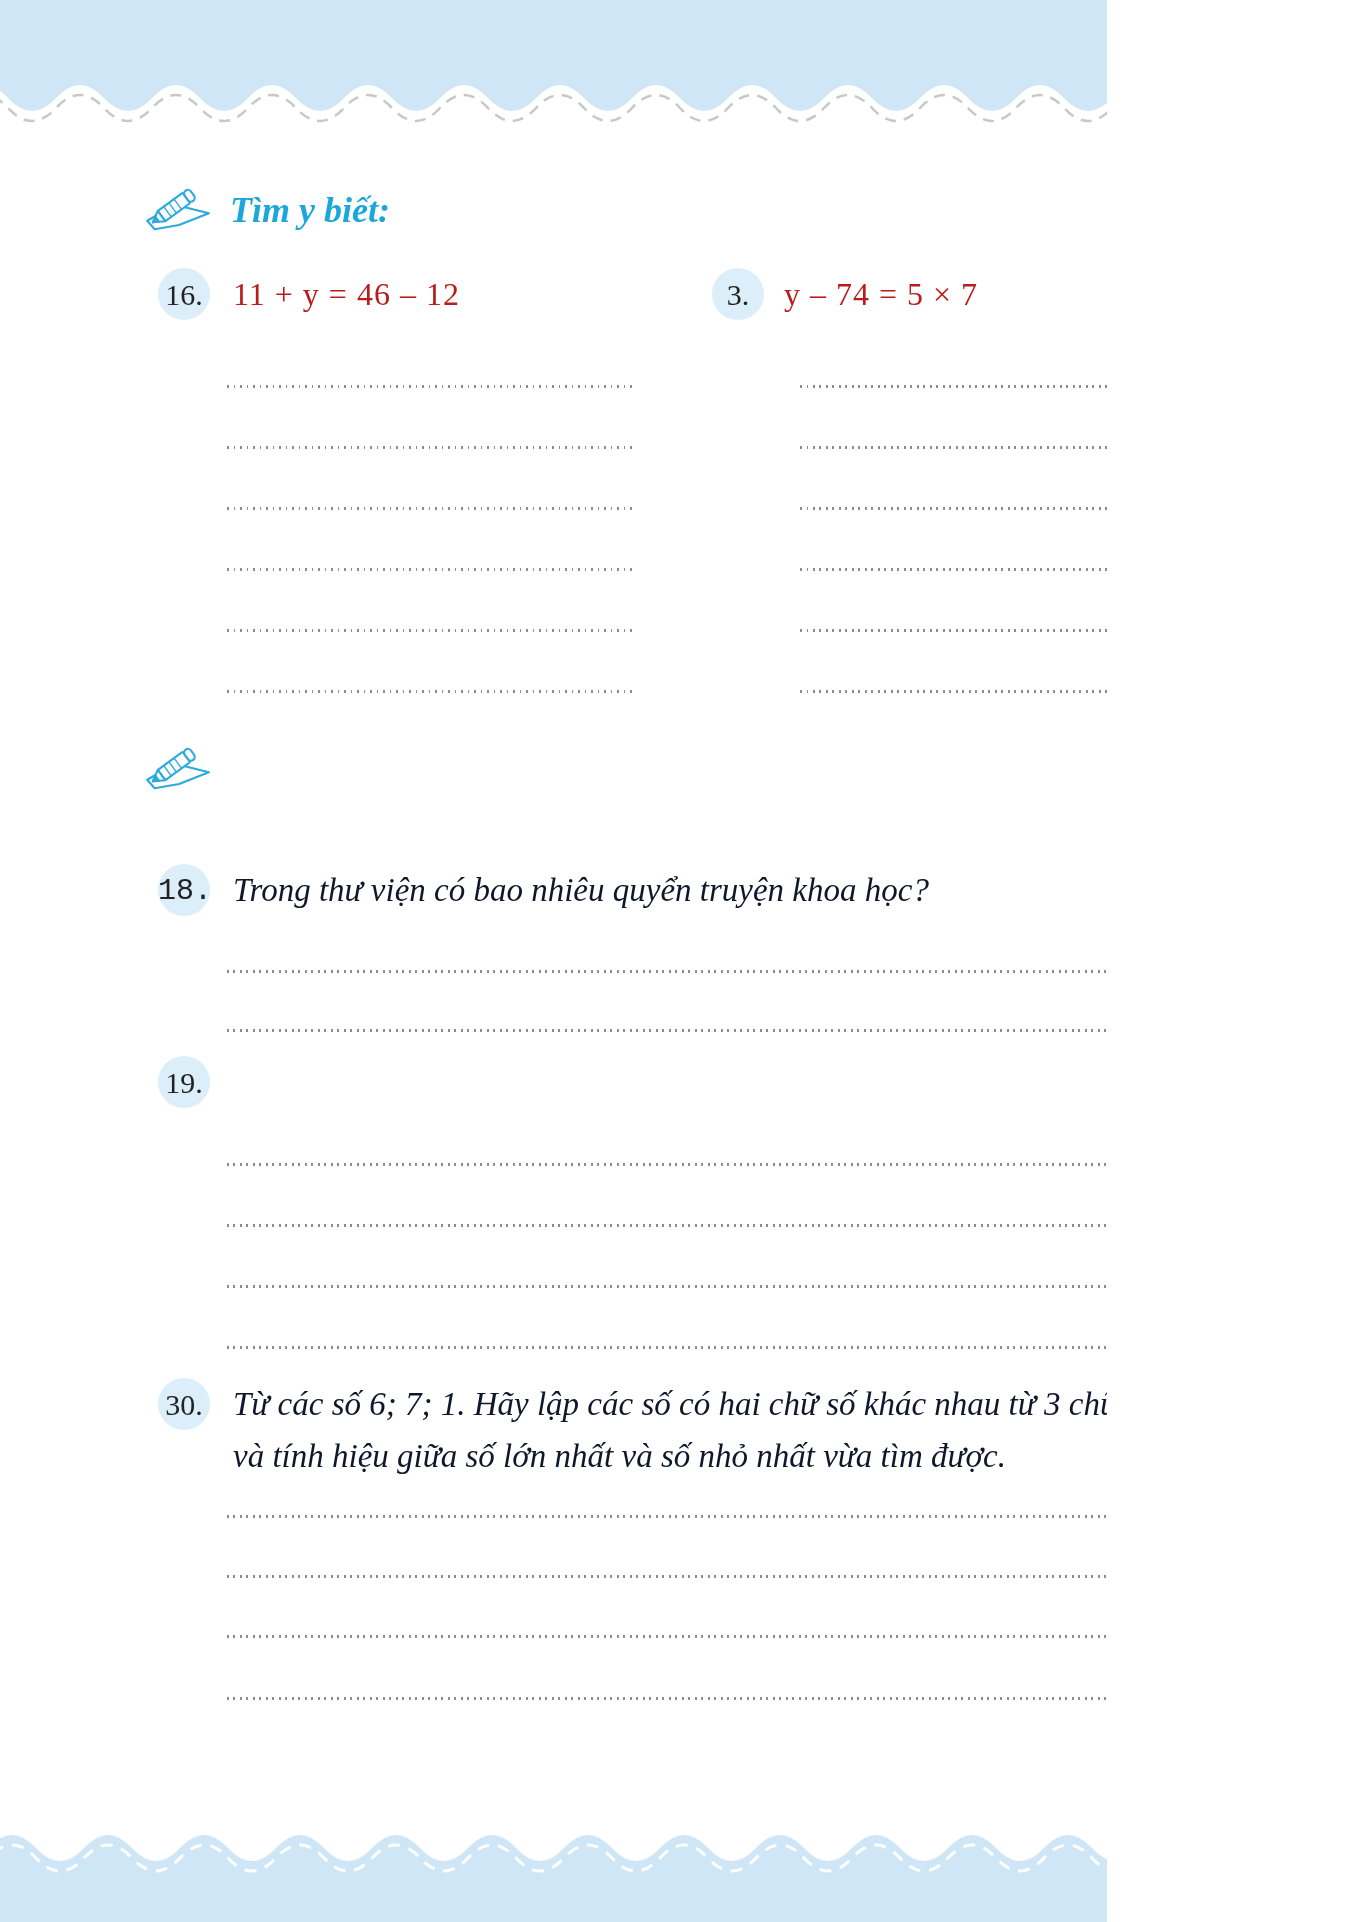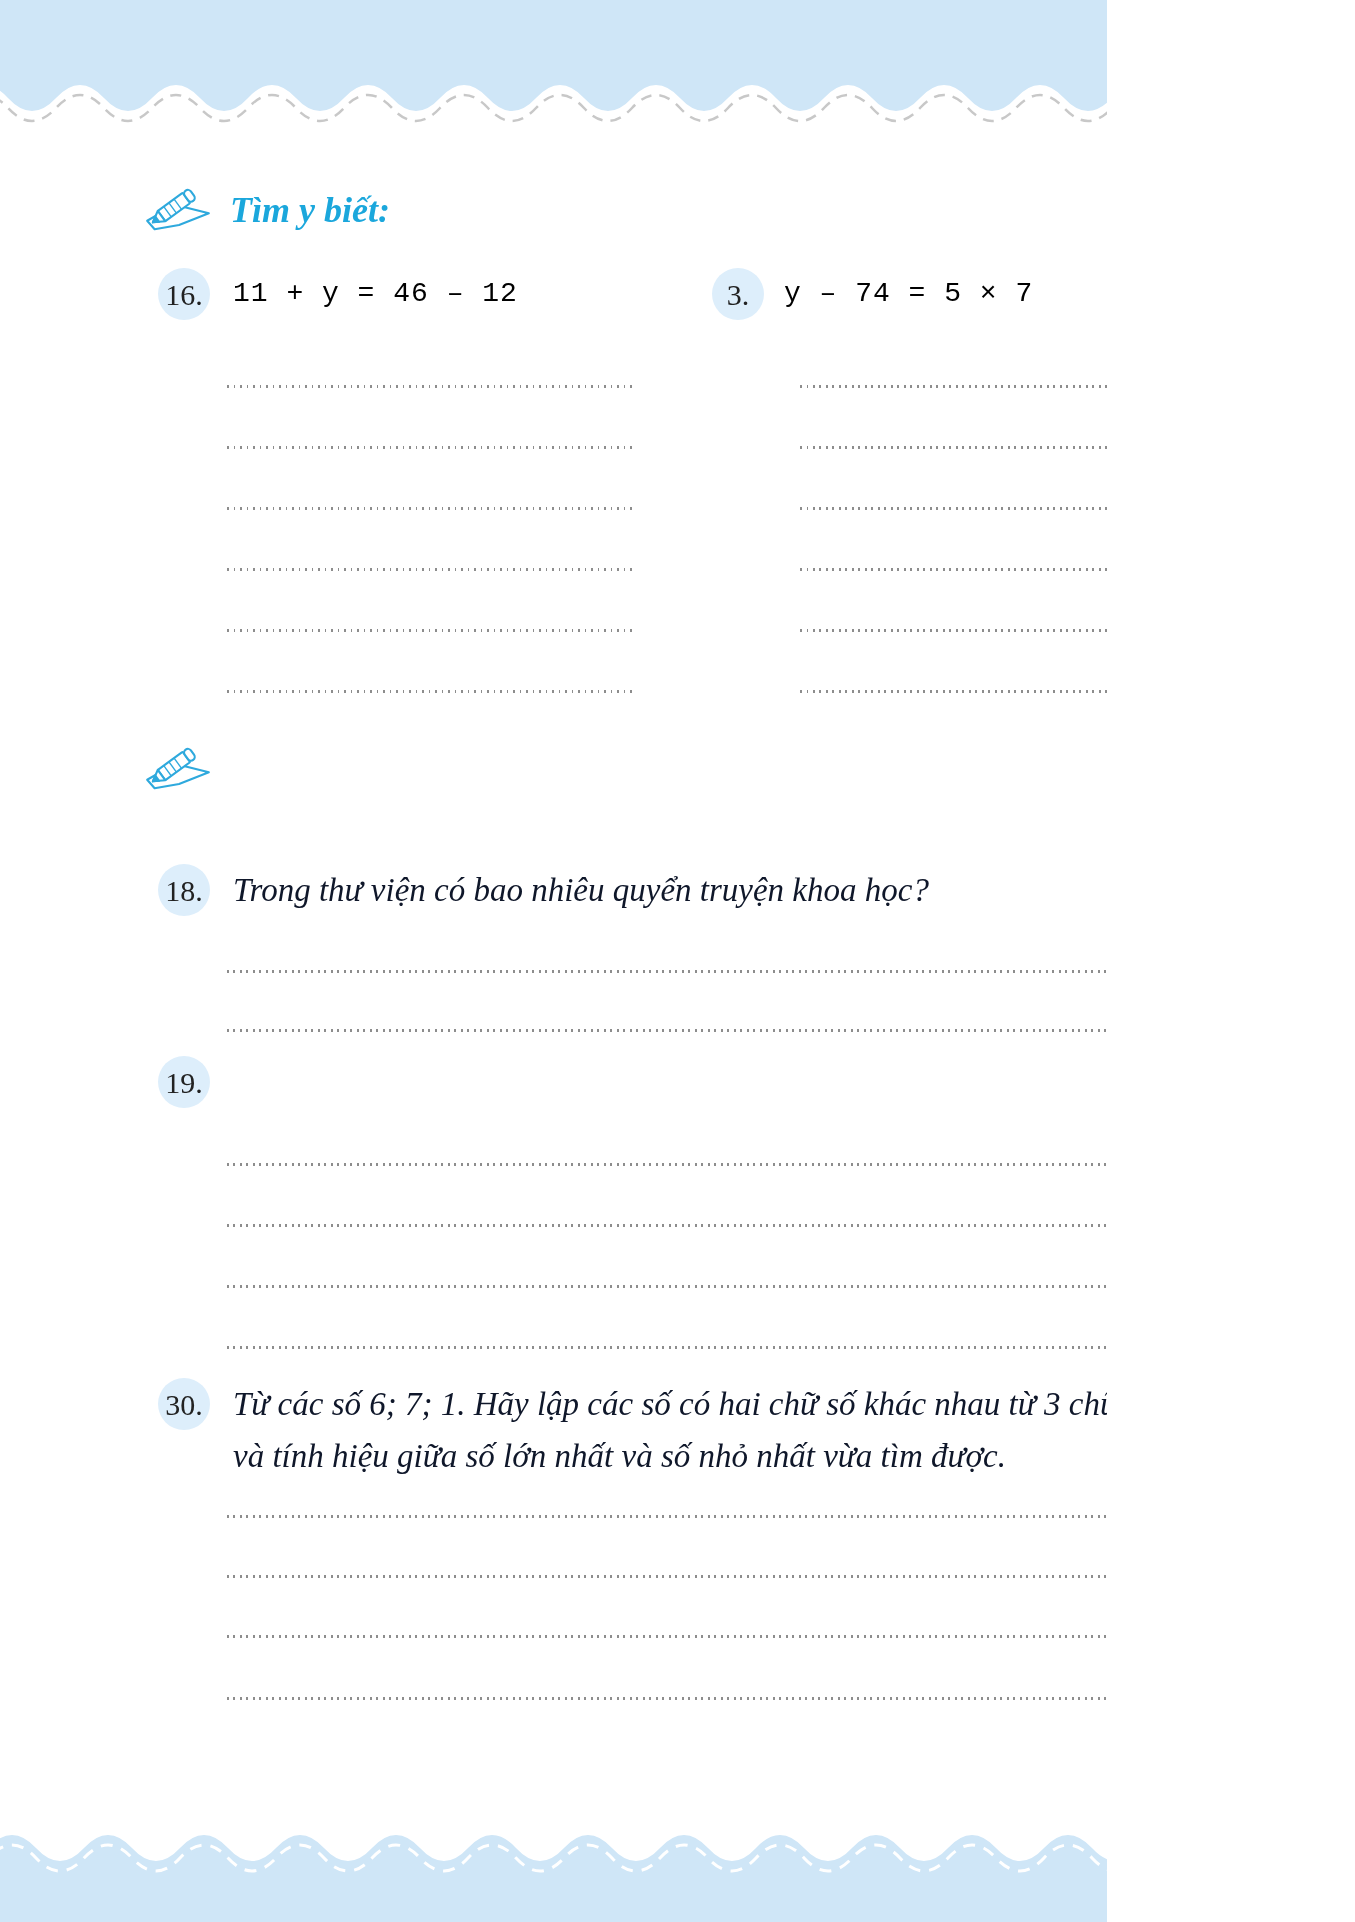--- a/index.html
+++ b/index.html
@@ -8,21 +8,21 @@
   svg{display:block;}
   .band{position:absolute;left:0;width:1355px;overflow:hidden;}
   .band-top{top:0;height:130px;}
   .band-bottom{top:1828px;height:94px;z-index:1;}
 
   .sec-icon{position:absolute;width:68px;height:54px;}
   .cyan-h{position:absolute;font-style:italic;font-weight:bold;font-size:36px;line-height:50px;
           color:#1ba7dc;font-family:"Liberation Serif",serif;}
   .badge{position:absolute;width:52px;height:52px;border-radius:50%;background:#ddeefb;
          text-align:center;line-height:54px;font-size:30px;color:#222;}
-  .eq{position:absolute;font-size:28px;color:#000000;letter-spacing:1px;line-height:52px;font-family:Liberation Mono, monospace;}
+  .eq{position:absolute;font-size:32px;color:#b91c1c;letter-spacing:1px;line-height:52px;}
   .prob-text{position:absolute;font-style:italic;font-size:33px;line-height:52px;color:#0f172a;}
   .dotline{position:absolute;height:3px;
      background-image:repeating-linear-gradient(90deg,#8d8d8d 0 1.7px,transparent 1.7px 6.5px);}
   .full{left:227px;width:988px;}
   .colL{left:227px;width:407px;}
   .colR{left:800px;width:413px;}
   .mascot{position:absolute;left:1178px;top:1744px;width:150px;height:134px;z-index:2;}
   .pagenum{position:absolute;left:1188px;top:1823px;width:56px;height:46px;z-index:3;
            text-align:center;line-height:46px;font-family:"Liberation Sans",sans-serif;
            font-size:29px;color:#333;}
@@ -79,21 +79,21 @@
         <line x1="21" y1="17" x2="21" y2="29" stroke-width="1.3"></line>
         <line x1="27" y1="17" x2="27" y2="29" stroke-width="1.3"></line>
         <line x1="33" y1="17" x2="33" y2="29" stroke-width="1.3"></line>
         <polygon points="4,23 14,17 14,29"></polygon>
         <polygon points="4,23 9,20 9,26" fill="#2ea9dd"></polygon>
         <rect x="43" y="17" width="7" height="12" rx="3.5"></rect>
       </g>
     </g>
   </svg>
 
-  <div class="badge" style="left:158px;top:864px;">18.</div>
+  <div class="badge" style="left:158px;top:864px;font-family:Liberation Mono, monospace;">18.</div>
   <div class="prob-text" style="left:233px;top:864px;width:995px;">Trong thư viện có bao nhiêu quyển truyện khoa học?</div>
   <div class="dotline full" style="top:970px;"></div>
   <div class="dotline full" style="top:1029px;"></div>
 
   <div class="badge" style="left:158px;top:1056px;">19.</div>
   <div class="dotline full" style="top:1163px;"></div>
   <div class="dotline full" style="top:1224px;"></div>
   <div class="dotline full" style="top:1285px;"></div>
   <div class="dotline full" style="top:1346px;"></div>
 

